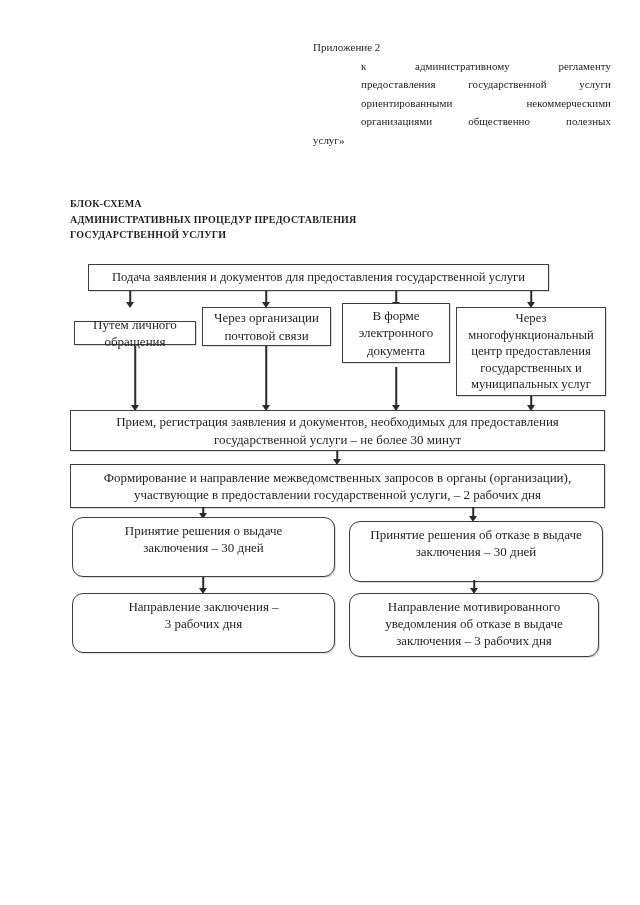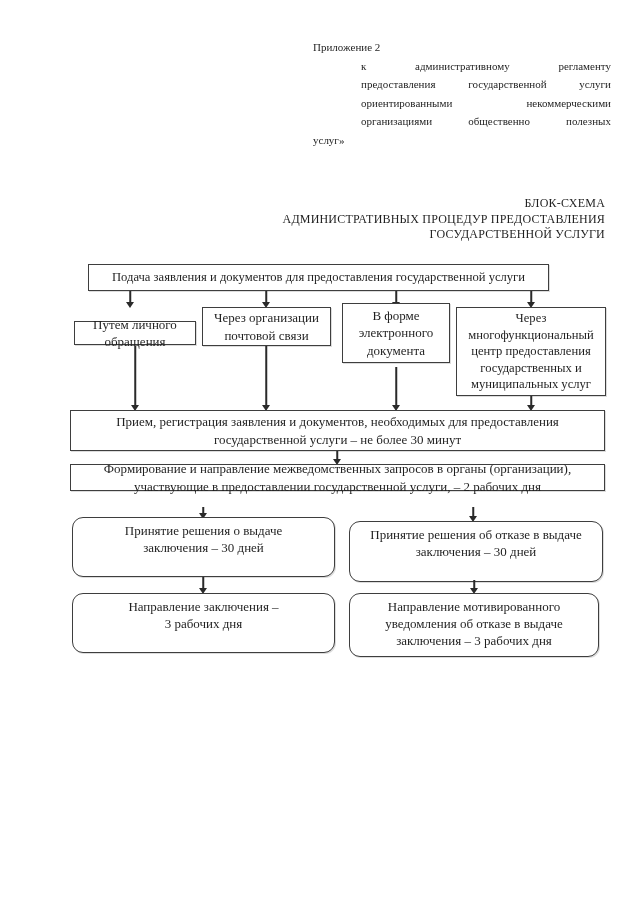--- a/index.html
+++ b/index.html
@@ -9,21 +9,21 @@
     overflow:hidden;margin:0 auto;
   }
   
   .header-block{position:absolute;left:313px;top:38px;width:298px;font-size:11px;line-height:18.6px;}
   .hline{white-space:nowrap;}
   .hline.just{white-space:normal;text-align:justify;text-align-last:justify;margin-left:48px;}
   .hline.left{text-align:left;}
   
   .title-block{
     position:absolute;left:70px;top:196px;width:535px;
-    text-align:right;font-weight:normal;font-size:12px;line-height:15.5px;
+    text-align:left;font-weight:bold;font-size:10px;line-height:15.5px;
     letter-spacing:.2px;
   }
   
   .box{
     position:absolute;box-sizing:border-box;background:#fff;
     border:1.5px solid #3e3e3e;
     box-shadow:1px 1px 0 rgba(60,60,60,.18);
     display:flex;align-items:center;justify-content:center;
     text-align:center;font-size:13px;line-height:1.32;
     padding:2px 5px;
@@ -128,21 +128,21 @@
     <div class="box" style="left:70px;top:410px;width:535px;height:41px">
       <span class="node-text">Прием, регистрация заявления и документов, необходимых для предоставления
 государственной услуги – не более 30 минут</span>
     </div>
 
     <div class="arrow" style="left:332px;top:451px;height:14px">
         <span class="shaft"></span>
         <span class="head"></span>
       </div>
 
-    <div class="box" style="left:70px;top:464px;width:535px;height:27px">
+    <div class="box" style="left:70px;top:464px;width:535px;height:44px">
       <span class="node-text">Формирование и направление межведомственных запросов в органы (организации),
 участвующие в предоставлении государственной услуги, – 2 рабочих дня</span>
     </div>
 
     <div class="arrow" style="left:198px;top:507px;height:12px">
         <span class="shaft"></span>
         <span class="head"></span>
       </div>
     <div class="arrow" style="left:468px;top:507px;height:15px">
         <span class="shaft"></span>

